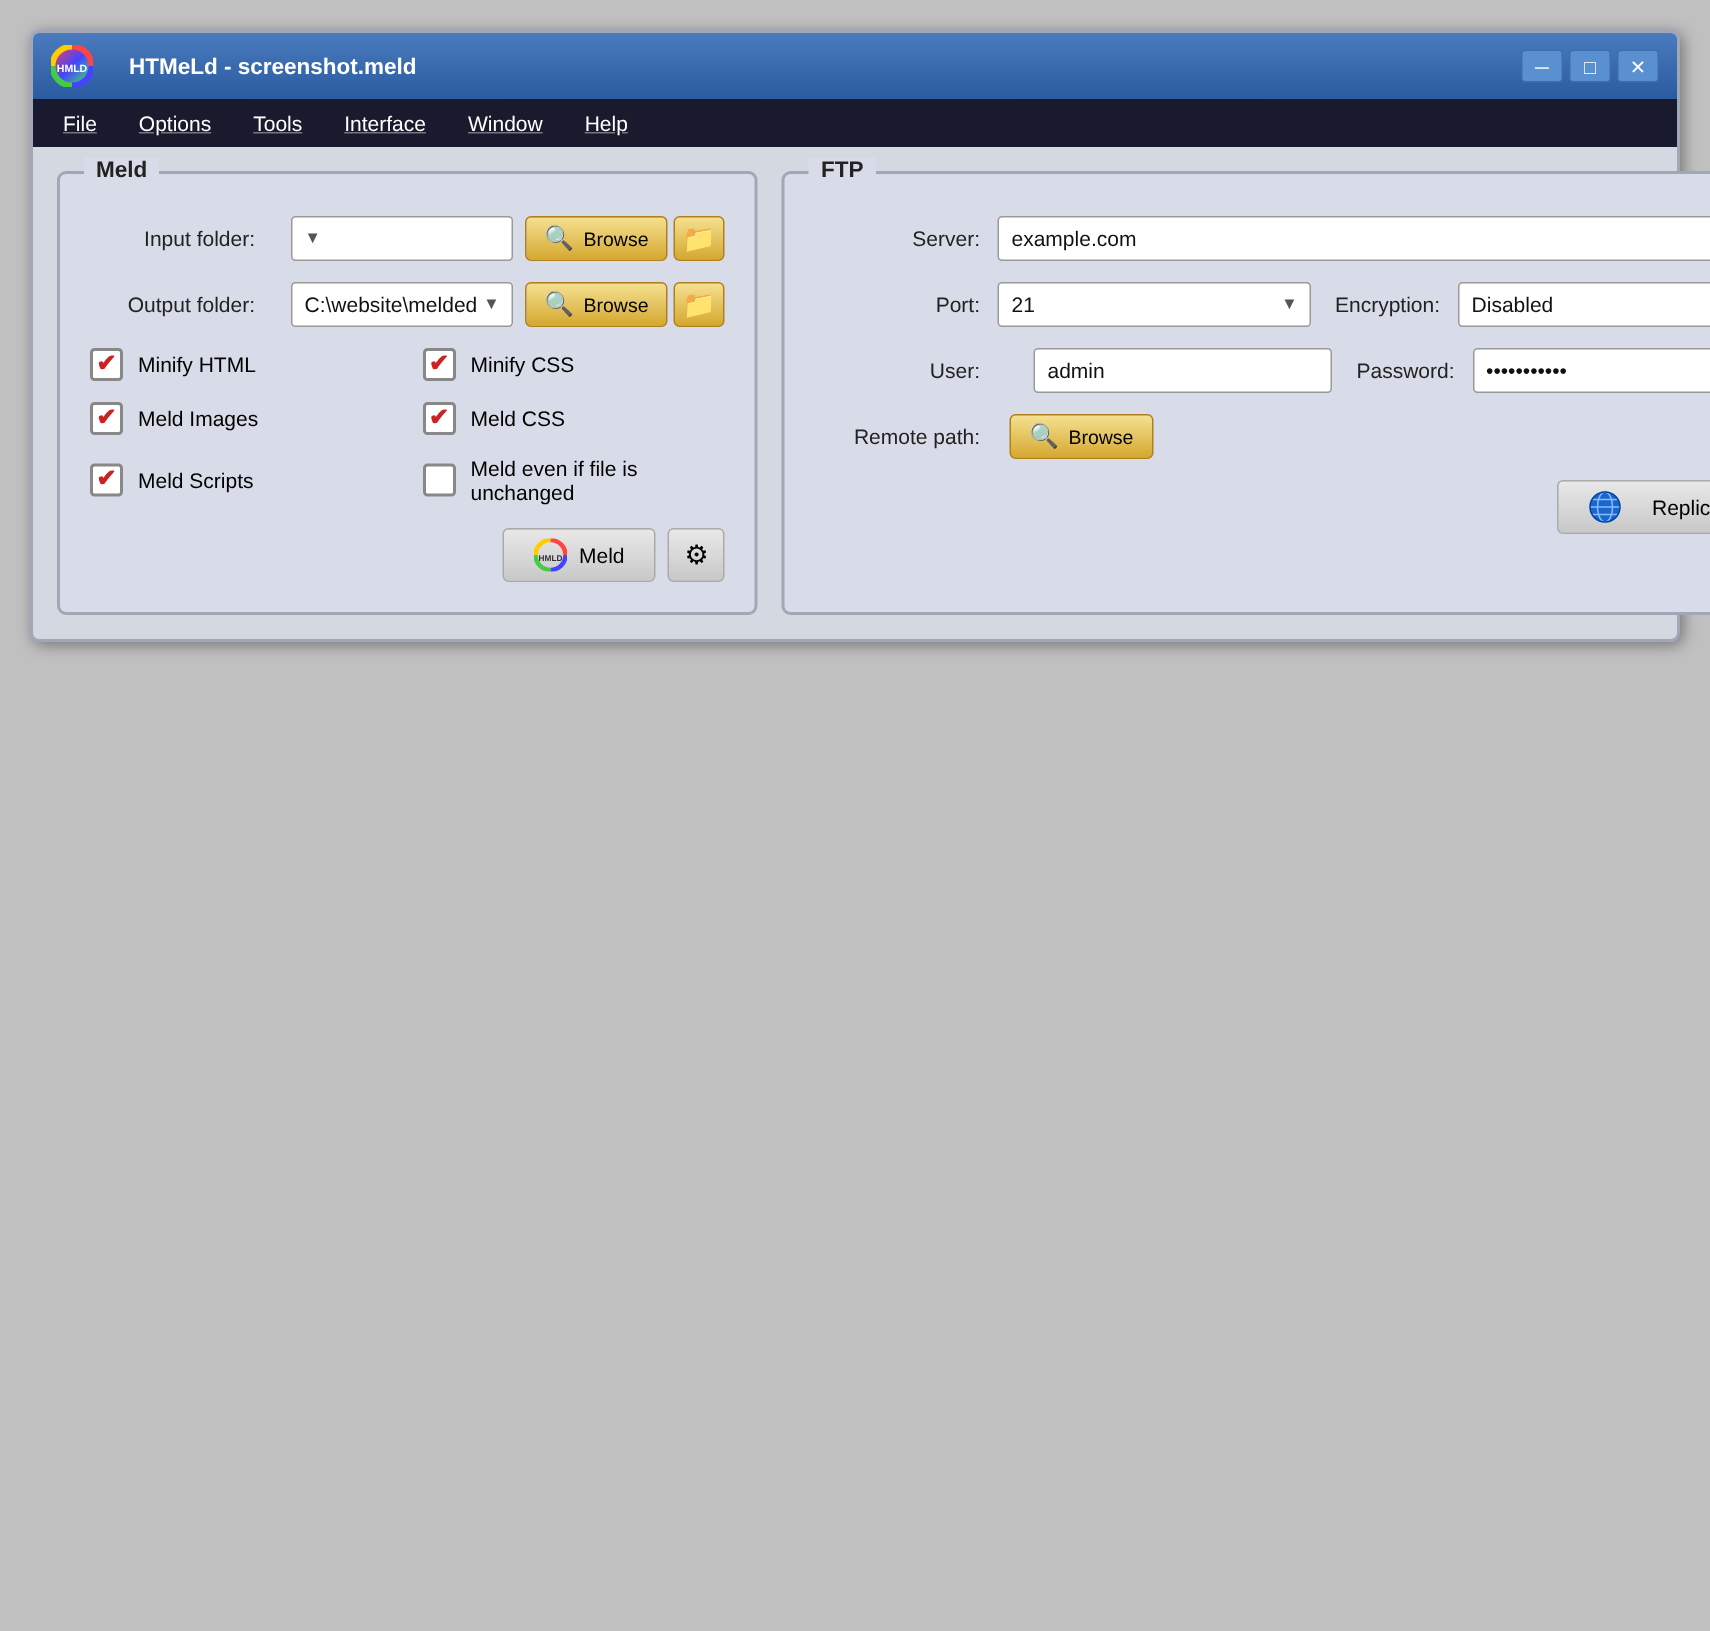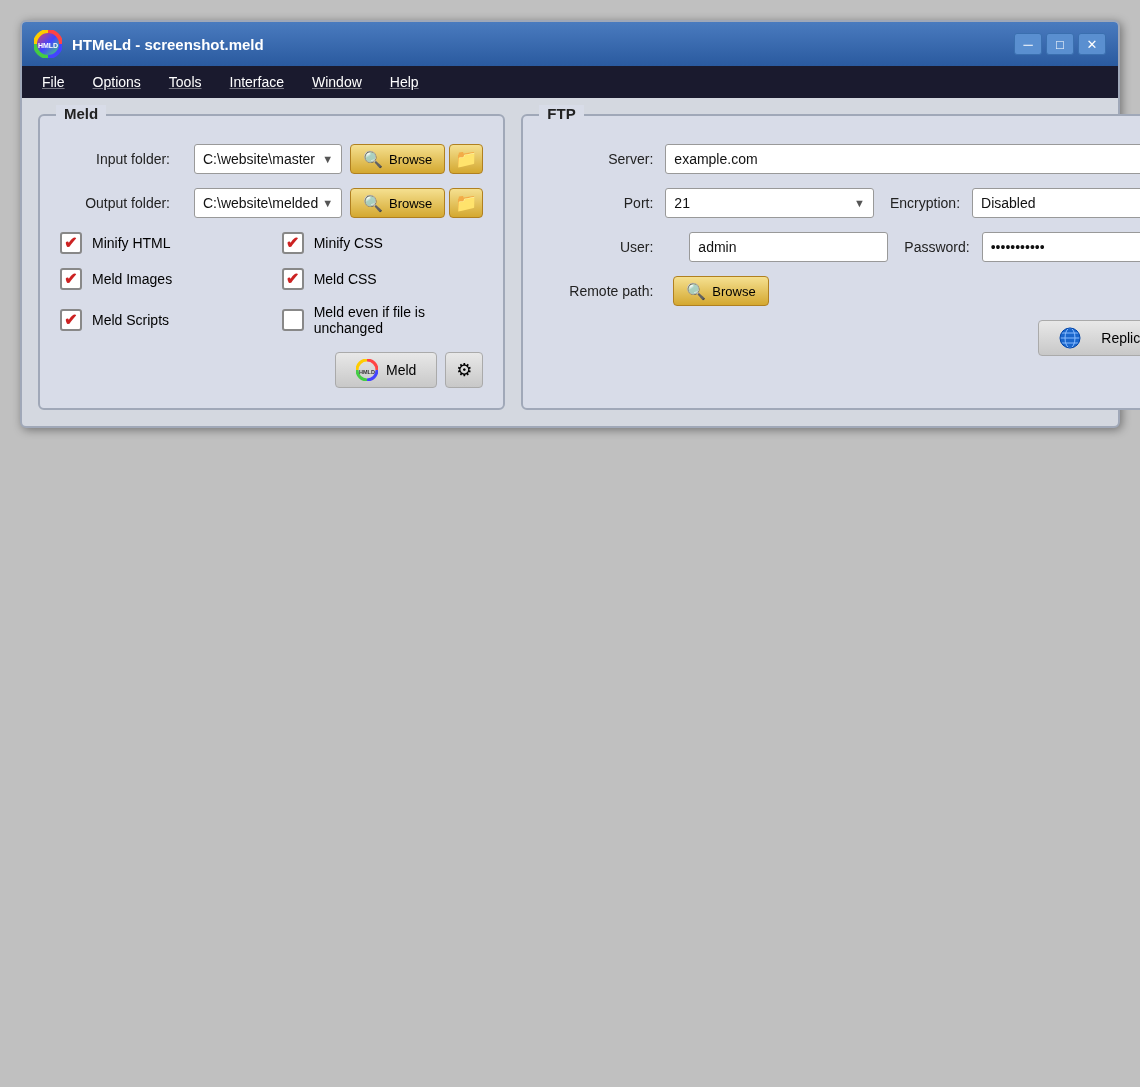--- a/index.html
+++ b/index.html
@@ -28,21 +28,21 @@
       padding: 8px 12px;
       display: flex;
       align-items: center;
       justify-content: space-between;
       height: 44px;
     }
 
     .title-bar-left {
       display: flex;
       align-items: center;
-      gap: 10px;
+      gap: 24px;
     }
 
     .app-icon {
       width: 28px;
       height: 28px;
       background: linear-gradient(135deg, #ff4444, #4444ff, #44ff44);
       border-radius: 50%;
       display: flex;
       align-items: center;
       justify-content: center;
@@ -368,21 +368,20 @@
   </div>
 
   <div class="content">
 
     <div class="group-box">
       <span class="group-title">Meld</span>
 
       <div class="form-row" style="margin-top: 12px;">
         <span class="form-label">Input folder:</span>
         <div class="dropdown-wrap">
-          <span class="dropdown-text">C:\website\master</span>
           <span class="dropdown-arrow">▼</span>
         </div>
         <button class="browse-btn">
           <span style="font-size:16px;">🔍</span>
           <span>Browse</span>
         </button>
         <button class="icon-btn">
           <span>📁</span>
         </button>
       </div>

